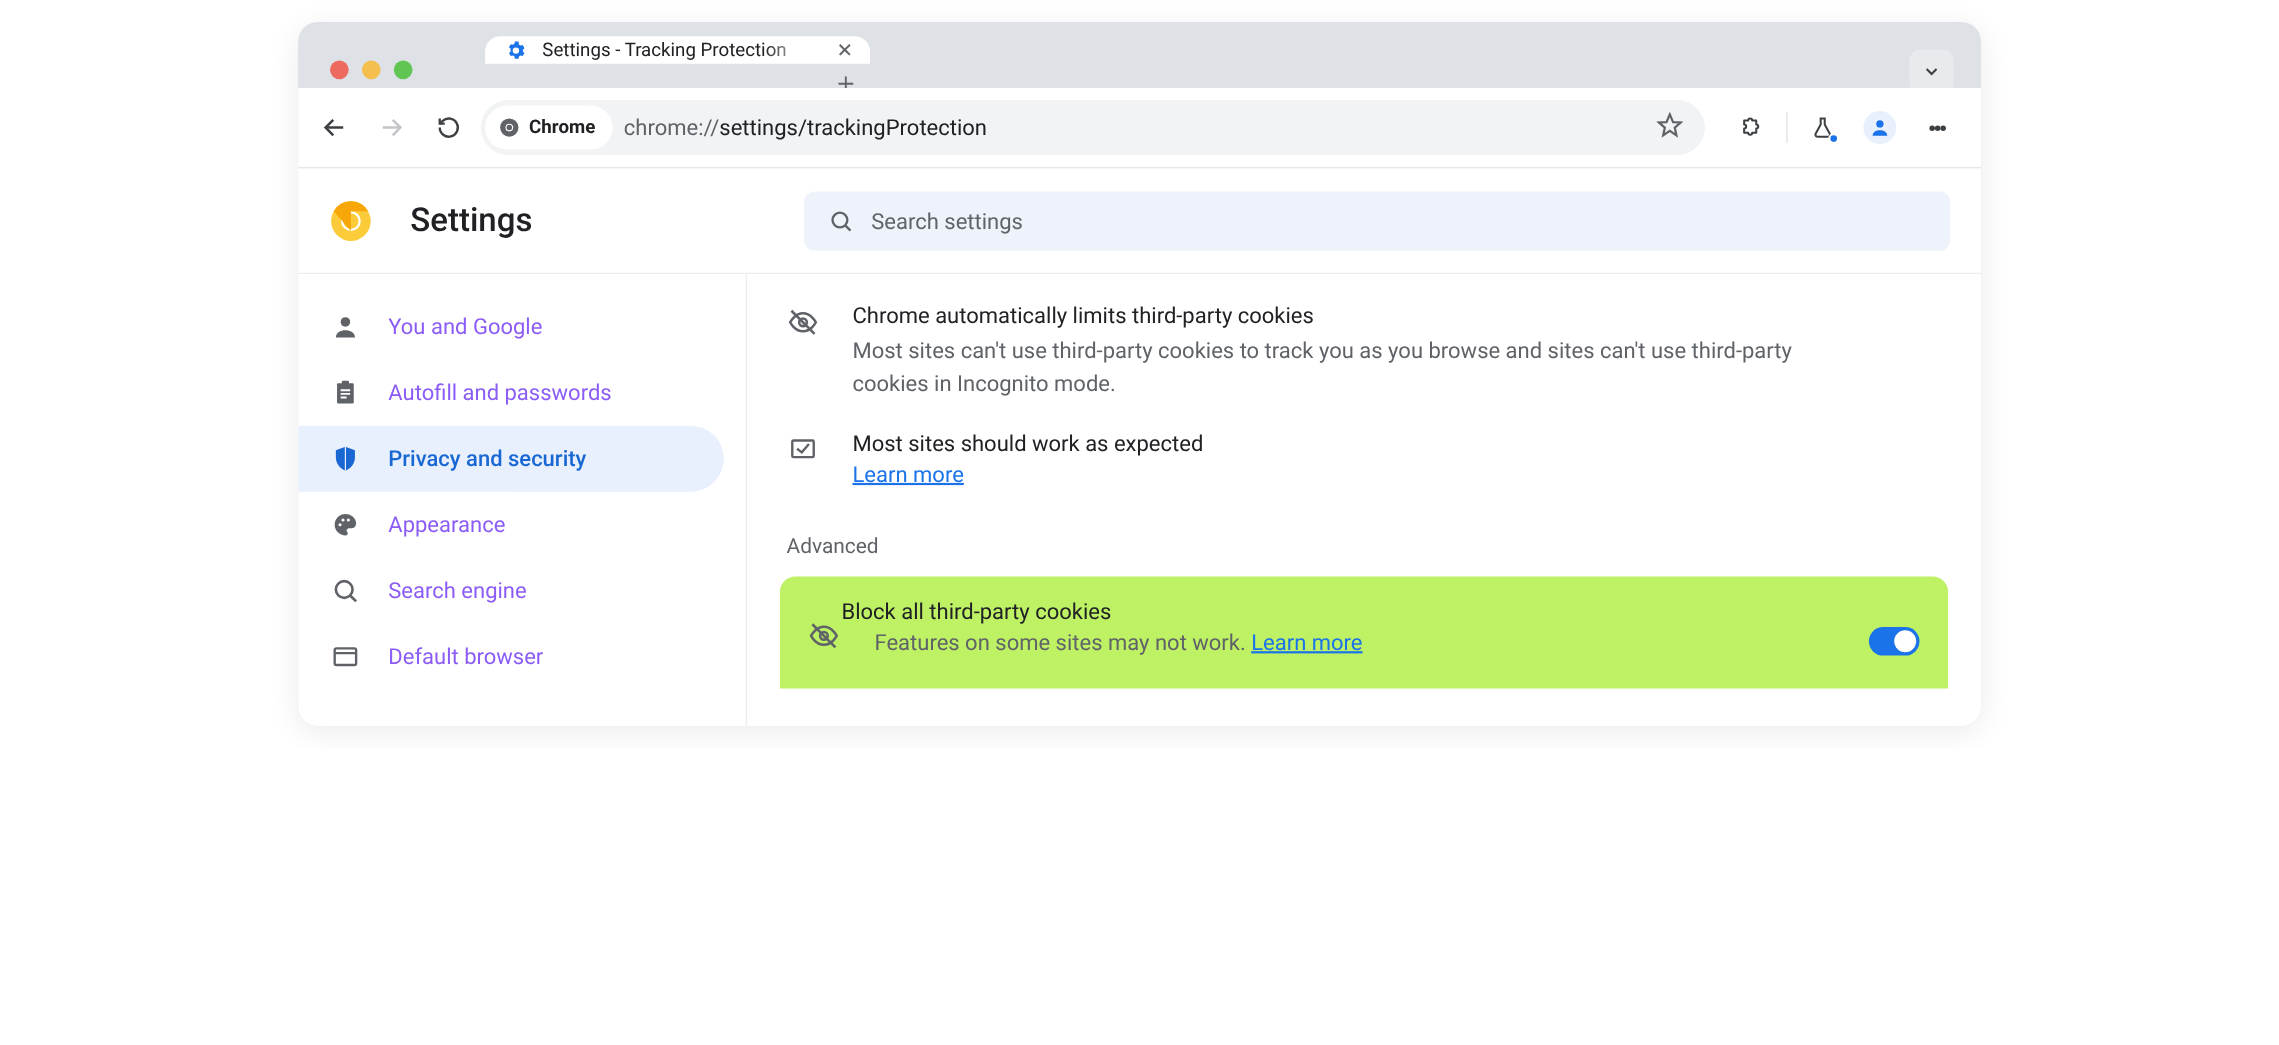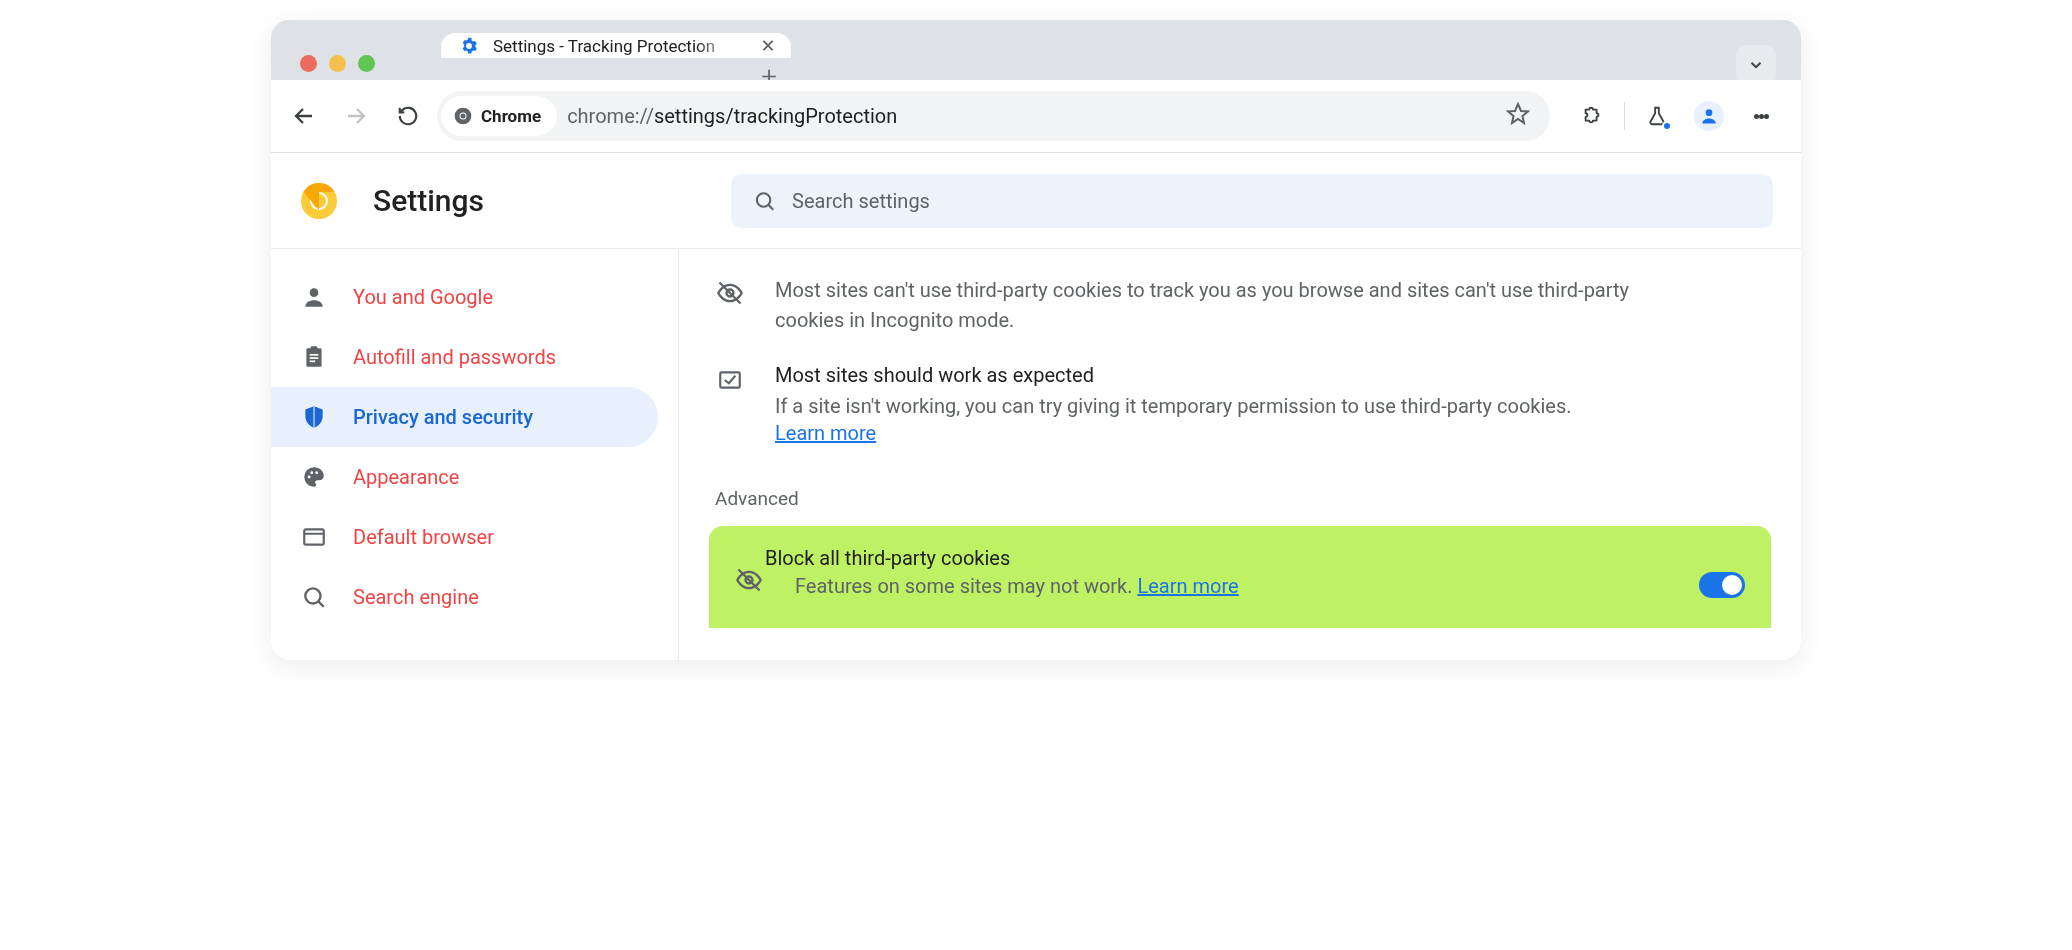--- a/index.html
+++ b/index.html
@@ -73,21 +73,21 @@
   display:flex; align-items:center; gap:16px; padding:0 22px; margin-left:auto;
 }
 .search-box input{ border:none; background:transparent; font-size:20px; color:#5f6368; width:100%; outline:none;}
 .search-box input::placeholder{color:#5f6368;}
 
 
 .settings-body{ flex:1; display:flex; overflow:hidden; }
 .sidebar{ width:408px; border-right:1px solid #e8eaed; padding-top:18px; display:flex; flex-direction:column;overflow:hidden;}
 .sidebar-item{
   height:60px; display:flex; align-items:center; gap:26px; padding-left:30px; padding-right:30px;
-  font-size:20px; color:#ef4444; cursor:pointer; border-radius:0 30px 30px 0; margin-right:20px;
+  font-size:20px; color:#8b5cf6; cursor:pointer; border-radius:0 30px 30px 0; margin-right:20px;
 }
 .sidebar-item.active{ background:#e8f0fe; color:#1967d2; font-weight:500;}
 .sidebar-item svg,.sidebar-item .sicon{ width:26px; height:26px; flex:0 0 26px; color:#5f6368; }
 .sidebar-item.active svg,.sidebar-item.active .sicon{ color:#1967d2; }
 
 .main{ flex:1; padding:18px 30px 0 30px; overflow:hidden; position:relative;}
 .info-row{ display:flex; gap:30px; padding:8px 0 20px 6px; max-width:960px;}
 .info-row .row-icon{flex:0 0 30px;display:flex;justify-content:center;padding-top:4px;color:#5f6368;}
 .info-row h4{font-size:20px;font-weight:400;color:#202124;margin-bottom:4px;}
 .info-row p{font-size:20px;color:#5f6368;line-height:1.5;}
@@ -257,60 +257,60 @@
         <div class="sidebar-item">
           <svg viewBox="0 0 24 24" fill="currentColor">
               <path d="M12 3a9 9 0 0 0 0 18c1.5 0 2-1 2-2s-1-1-1-2 1-2 2-2h2a4 4 0 0 0 4-4c0-4.4-4-8-9-8z"></path>
               <circle cx="7.5" cy="12" r="1.3" fill="#fff"></circle>
               <circle cx="10" cy="8" r="1.3" fill="#fff"></circle>
               <circle cx="14.5" cy="8" r="1.3" fill="#fff"></circle>
             </svg>
           <span>Appearance</span>
         </div>
         <div class="sidebar-item">
+          <svg viewBox="0 0 24 24" fill="none" stroke="currentColor" stroke-width="2.2">
+              <circle cx="11" cy="11" r="7"></circle>
+              <line x1="21" y1="21" x2="16" y2="16"></line>
+            </svg>
+          <span>Search engine</span>
+        </div>
+        <div class="sidebar-item">
           <svg viewBox="0 0 24 24" fill="none" stroke="currentColor" stroke-width="2">
               <rect x="3" y="5" width="18" height="14" rx="1.5"></rect>
               <line x1="3" y1="9" x2="21" y2="9"></line>
             </svg>
           <span>Default browser</span>
-        </div>
-        <div class="sidebar-item">
-          <svg viewBox="0 0 24 24" fill="none" stroke="currentColor" stroke-width="2.2">
-              <circle cx="11" cy="11" r="7"></circle>
-              <line x1="21" y1="21" x2="16" y2="16"></line>
-            </svg>
-          <span>Search engine</span>
         </div>
       </div>
 
       <div class="main">
 
         <div class="info-row">
           <div class="row-icon">
             <svg width="28" height="28" viewBox="0 0 24 24" fill="none" stroke="currentColor" stroke-width="2">
                 <path d="M2 12s3.5-7 10-7 10 7 10 7-3.5 7-10 7S2 12 2 12z"></path>
                 <circle cx="12" cy="12" r="3"></circle>
                 <line x1="3" y1="3" x2="21" y2="21"></line>
               </svg>
           </div>
           <div>
+            <h4>Chrome automatically limits third-party cookies</h4>
             <p>Most sites can't use third-party cookies to track you as you browse and sites can't use third-party cookies in Incognito mode.</p>
           </div>
         </div>
 
         <div class="info-row">
           <div class="row-icon">
             <svg width="26" height="26" viewBox="0 0 24 24" fill="none" stroke="currentColor" stroke-width="2">
                 <rect x="3" y="5" width="18" height="14" rx="1"></rect>
                 <polyline points="7 12 11 15 17 8"></polyline>
               </svg>
           </div>
           <div>
             <h4>Most sites should work as expected</h4>
-            <p>If a site isn't working, you can try giving it temporary permission to use third-party cookies.</p>
             <a href="#">Learn more</a>
           </div>
         </div>
 
         <div class="section-label">Advanced</div>
 
         <div class="card">
           <div class="row-icon">
             <svg width="28" height="28" viewBox="0 0 24 24" fill="none" stroke="currentColor" stroke-width="2">
                 <path d="M2 12s3.5-7 10-7 10 7 10 7-3.5 7-10 7S2 12 2 12z"></path>

